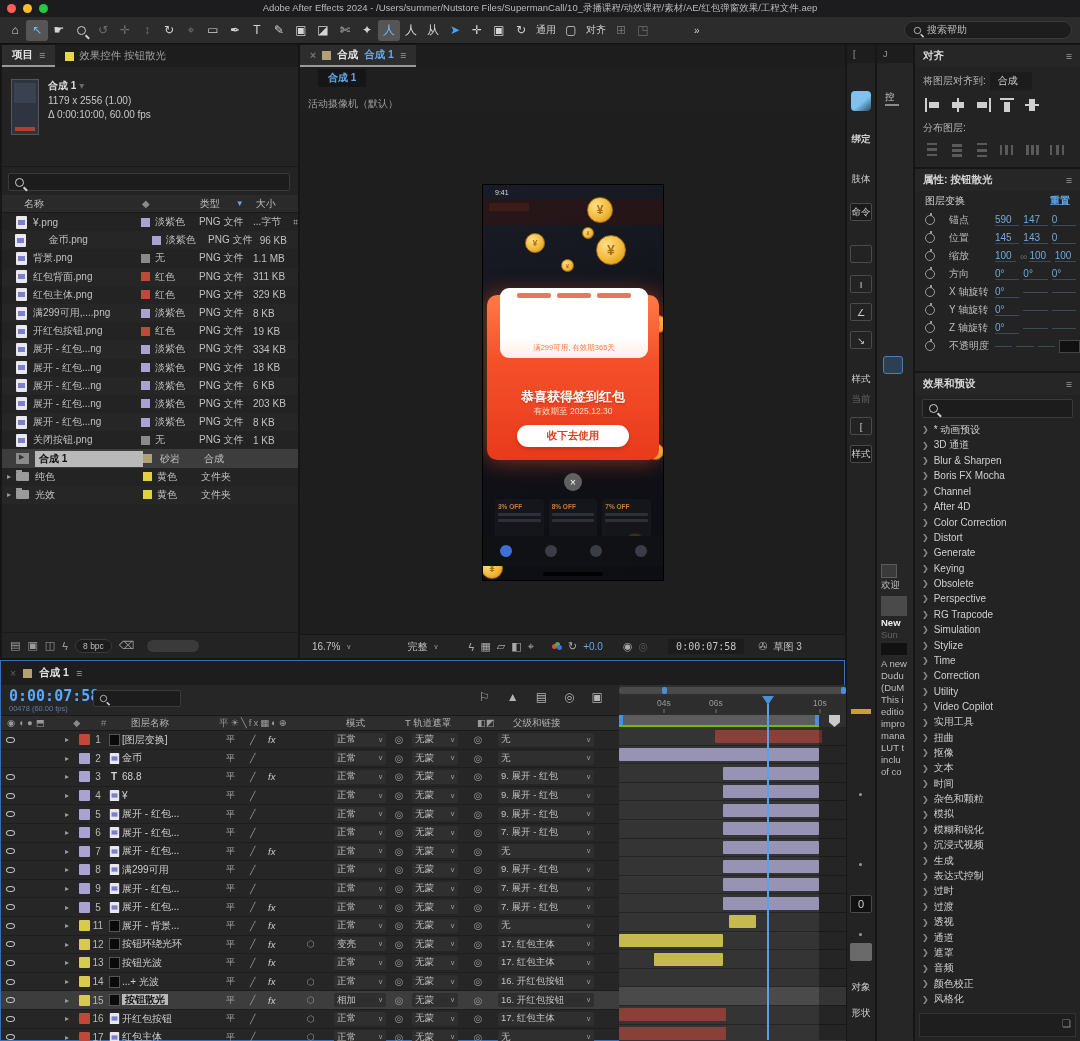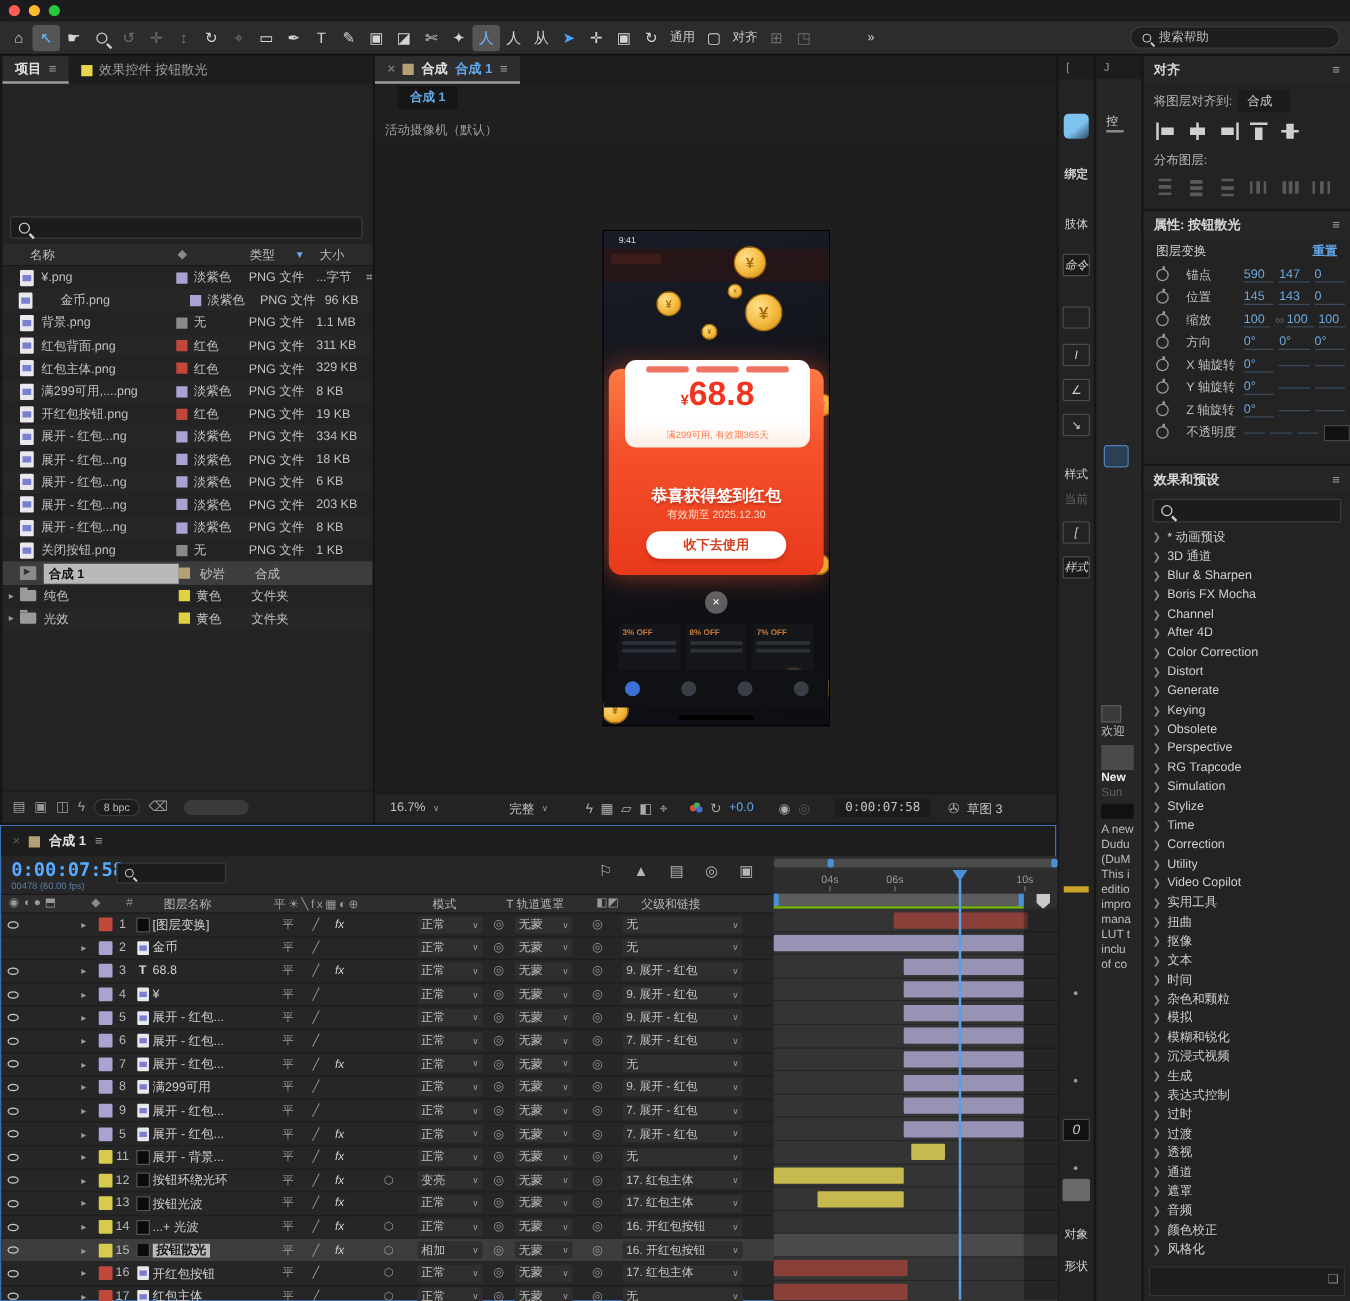--- a/index.html
+++ b/index.html
@@ -120,21 +120,21 @@
   .nav-dot { width:12px; height:12px; border-radius:50%; background:#3a3d46; }
   .nav-dot.home { background:#3d6fd8; }
   #home-bar { position:absolute; left:60px; bottom:4px; width:60px; height:4px; background:#000; border-radius:2px; }
 
   
   #stripA { left:847px; top:45px; width:28px; height:996px; background:#232323; font-size:9.5px; }
   #stripB { left:877px; top:45px; width:36px; height:996px; background:#262626; font-size:9.5px; overflow:hidden; }
   .strip-head { height:18px; background:#1d1d1d; color:#9a9a9a; display:flex; align-items:center; padding-left:6px; font-size:9px; }
   .sA-item { color:#cfcfcf; text-align:center; position:absolute; left:0; width:28px; }
   .sA-box { position:absolute; left:3px; width:22px; border:1px solid #4a4a4a; border-radius:2px; height:18px;
-    color:#cfcfcf; display:flex; align-items:center; justify-content:center;font-style:italic; }
+    color:#cfcfcf; display:flex; align-items:center; justify-content:center; }
   #avatarA { position:absolute; left:4px; top:46px; width:20px; height:20px; border-radius:4px;
     background:linear-gradient(140deg,#7ec3ef 55%,#2c4a68); }
   .dotg { position:absolute; left:12px; width:3px; height:3px; border-radius:50%; background:#9a9a9a; }
   #stripB .wline { color:#bdbdbd; margin:1px 0 0 4px; white-space:nowrap; }
   #wthumb { width:26px; height:20px; background:#4a4a4a; margin:4px 0 0 4px; }
   #wnote { width:16px; height:14px; background:#3a3a3a; margin:6px 0 0 4px; border:1px solid #5a5a5a; }
 
   
   .rpanel { position:absolute; left:915px; width:165px; background:#232323; }
   .rhead { height:22px; display:flex; align-items:center; justify-content:space-between; padding:0 8px;
@@ -213,20 +213,21 @@
   #marker-bin { position:absolute; right:-16px; top:30px; width:11px; height:12px; background:#c9c9c9;
     clip-path:polygon(0 0,100% 0,100% 60%,50% 100%,0 60%); }
 </style>
 </head>
 <body>
 
 <div id="titlebar">
   <span class="tl" style="background:#ff5f57"></span>
   <span class="tl" style="background:#febc2e"></span>
   <span class="tl" style="background:#28c840"></span>
+  <div id="title-text" class="ellip">Adobe After Effects 2024 - /Users/summer/Nutstore Files/SupermanCall/10_录播课程/动效课程/素材/AE/红包弹窗效果/工程文件.aep</div>
 </div>
 
 <div id="toolbar">
 
     <div class="tool">
       <span>⌂</span>
     </div>
 
     <div class="tool active">
       <span>↖</span>
@@ -336,20 +337,27 @@
 <div id="project" class="panel">
   <div class="tabbar">
     <div class="tab-active">
       <span>项目</span>
       <span class="menu-ico">≡</span>
     </div>
     <div class="tab-idle">
       <span class="sw-yellow"></span>
       <span>效果控件 按钮散光</span>
     </div>
+  </div>
+  <div id="proj-info">
+    <div id="proj-thumb"></div>
+    <div class="pi-line" style="top:12px;font-weight:bold;color:#dcdcdc">
+      <span>合成 1</span> <span class="dim">▾</span></div>
+    <div class="pi-line" style="top:28px">1179 x 2556 (1.00)</div>
+    <div class="pi-line" style="top:42px">Δ 0:00:10:00, 60.00 fps</div>
   </div>
   <div id="proj-search">
     <span class="lens"></span>
   </div>
   <div class="cols">
     <span style="margin-left:22px">名称</span>
     <span style="margin-left:98px;color:#8a8a8a">◆</span>
     <span style="margin-left:50px">类型</span>
     <span class="blue" style="margin-left:16px;font-size:8px">▼</span>
     <span style="margin-left:12px">大小</span>
@@ -633,21 +641,20 @@
 
         <div class="coin" style="left: 170px; top: 358px; width: 15px; height: 15px; font-size: 7px;">¥</div>
 
       <div id="envelope"></div>
       <div id="wcard">
         <div class="ribbon">
             <i></i>
             <i></i>
             <i></i>
           </div>
-        <div id="amount"><span class="cur">¥</span><span>68.8</span></div>
         <div id="cond">满299可用, 有效期365天</div>
       </div>
       <div id="headline">恭喜获得签到红包</div>
       <div id="expiry">有效期至 2025.12.30</div>
       <div id="take-btn">收下去使用</div>
       <div id="close-x">×</div>
       <div id="coupons">
 
           <div class="coupon">
             <b>3% OFF</b>

